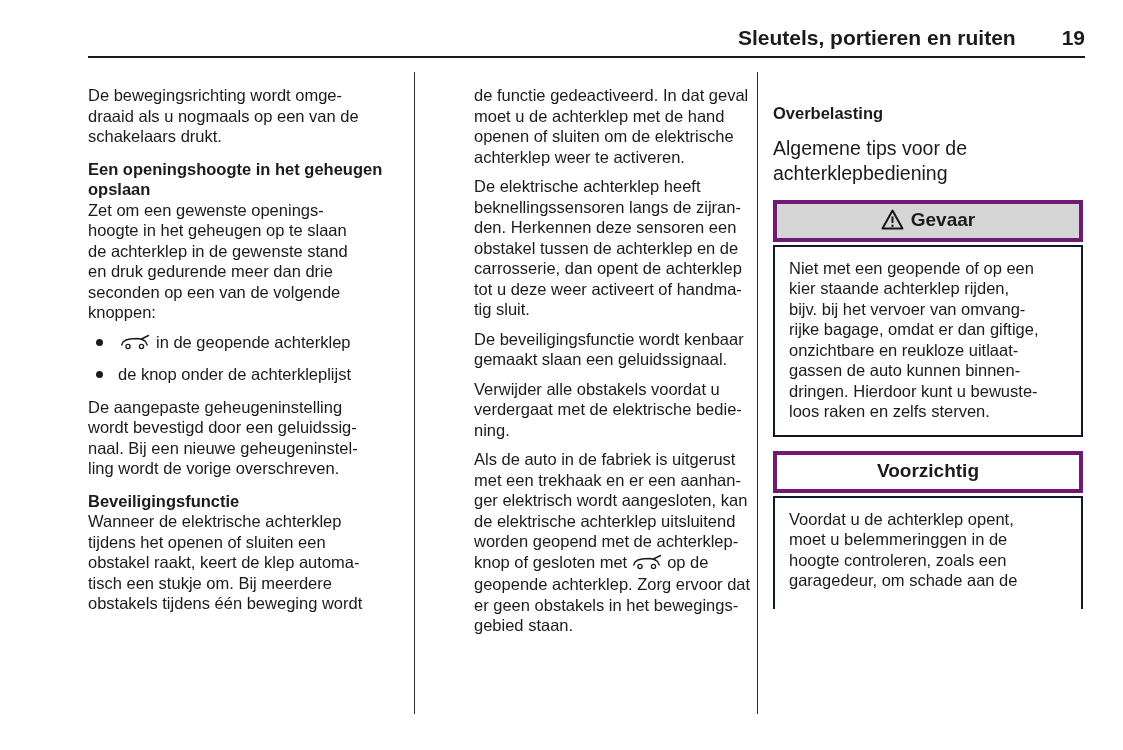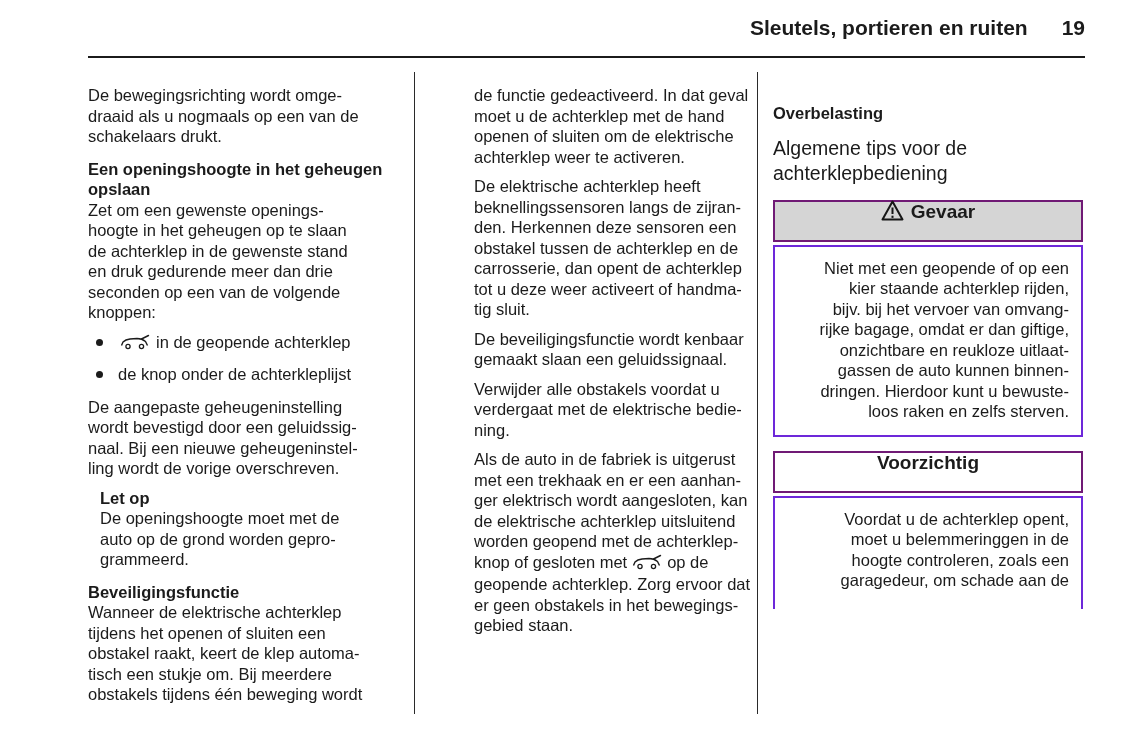--- a/index.html
+++ b/index.html
@@ -2,22 +2,22 @@
 <html><head>
 <meta charset="utf-8">
 <style>
   html,body{margin:0;padding:0;}
   body{
     width:1123px;height:750px;position:relative;background:#ffffff;
     font-family:"Liberation Sans", sans-serif;color:#1b1b1b;
     -webkit-font-smoothing:antialiased;overflow:hidden;
   }
   .hdr{
-    position:absolute;top:16px;left:88px;width:997px;
-    display:flex;justify-content:flex-end;align-items:baseline;gap:34px;text-align:right;
+    position:absolute;top:26px;left:88px;width:997px;
+    display:flex;justify-content:flex-end;align-items:baseline;gap:46px;text-align:right;
   }
   .htitle{font-size:21px;font-weight:bold;}
   .hnum{font-size:21px;font-weight:bold;}
   .rule{position:absolute;top:56px;left:88px;width:997px;height:2px;background:#1b1b1b;}
   .divider{position:absolute;top:72px;height:642px;width:1px;background:#2a2a2a;}
   .d1{left:414px;}
   .d2{left:757px;}
   .col{position:absolute;top:85px;font-size:16.5px;line-height:20.5px;}
   .col1{left:88px;width:318px;}
   .col2{left:430px;width:318px;margin-left:44px;}
@@ -34,27 +34,27 @@
   .bcontent{margin-left:15px;}
   .icar{display:inline-block;vertical-align:-2px;margin:0 6px 0 2px;}
   .icar.inline{margin:0 5px;}
   .note{margin:4px 0 2px 12px;}
   .secthead{
     font-size:19.5px;line-height:25px;font-weight:normal;
     margin:12px 0 14px 0;white-space:pre-line;
   }
   .box{margin:0 0 14px 0;width:310px;}
   .box-header{
-    border:2px solid #701a75;height:42px;display:flex;justify-content:center;
+    border:4px solid #701a75;height:42px;display:flex;align-items:center;justify-content:center;
     gap:7px;font-size:19px;font-weight:bold;box-sizing:border-box;
   }
   .box-header.gray{background:#d5d5d5;}
   .box-body{
-    border:2px solid #6d28d9;margin-top:3px;padding:11px 12px 13px 14px;
-    white-space:pre-line;box-sizing:border-box;font-size:16.5px;line-height:20.5px;text-align:right;
+    border:2px solid #0f172a;margin-top:3px;padding:11px 12px 13px 14px;
+    white-space:pre-line;box-sizing:border-box;font-size:16.5px;line-height:20.5px;
   }
   .box-body.cut{border-bottom:none;padding-bottom:18px;}
   .warn-icon{display:inline-flex;margin-top:-2px;}
   svg{display:block;}
 </style>
 </head>
 <body>
 
 <div class="hdr">
   <div class="htitle">Sleutels, portieren en ruiten</div>
@@ -96,26 +96,20 @@
     <span class="bcontent">
       <span>de knop onder de achterkleplijst</span>
     </span>
   </div>
 
   <p class="para">De aangepaste geheugeninstelling
 wordt bevestigd door een geluidssig-
 naal. Bij een nieuwe geheugeninstel-
 ling wordt de vorige overschreven.</p>
 
-  <div class="note">
-    <div class="subhead nomargin">Let op</div>
-    <p class="para nomargin">De openingshoogte moet met de
-auto op de grond worden gepro-
-grammeerd.</p>
-  </div>
 
   <h3 class="subhead">Beveiligingsfunctie</h3>
   <p class="para">Wanneer de elektrische achterklep
 tijdens het openen of sluiten een
 obstakel raakt, keert de klep automa-
 tisch een stukje om. Bij meerdere
 obstakels tijdens één beweging wordt</p>
 </section>
 
 <section class="col col2">

